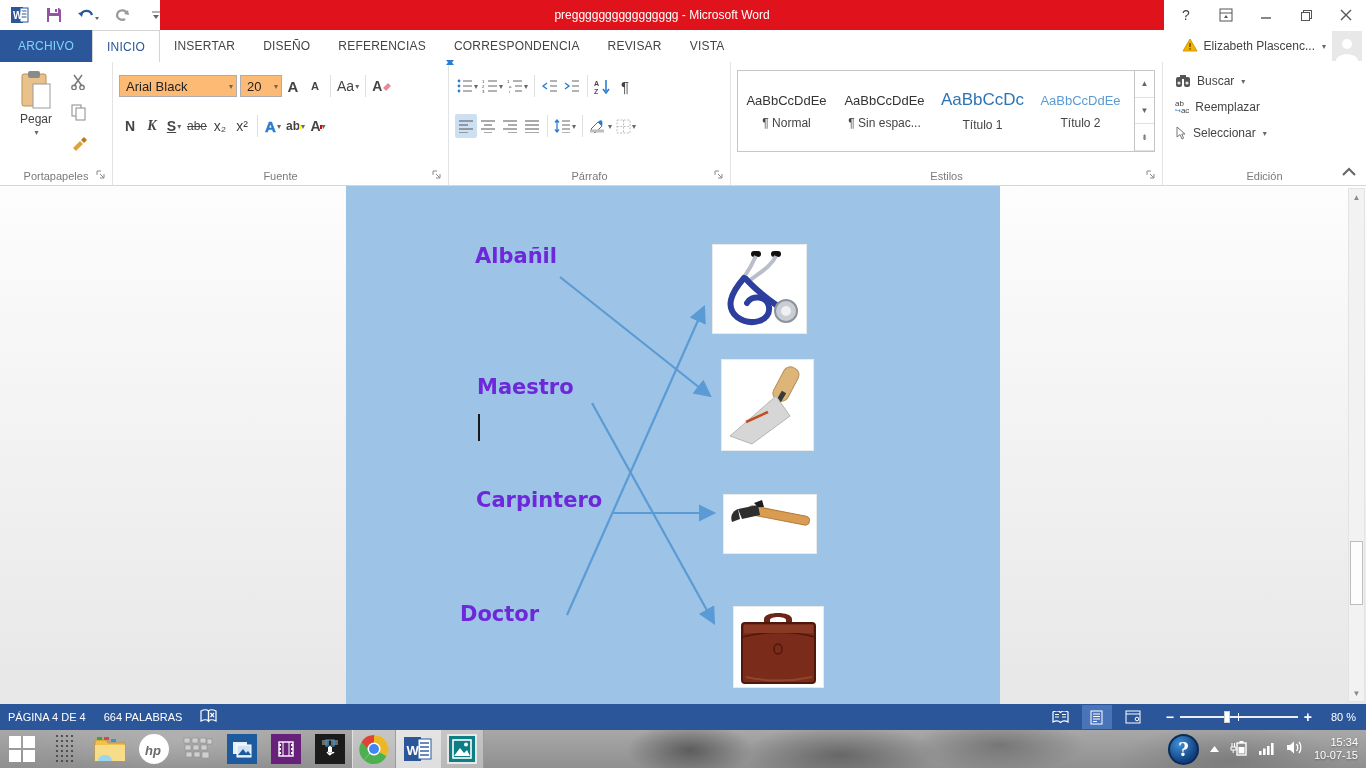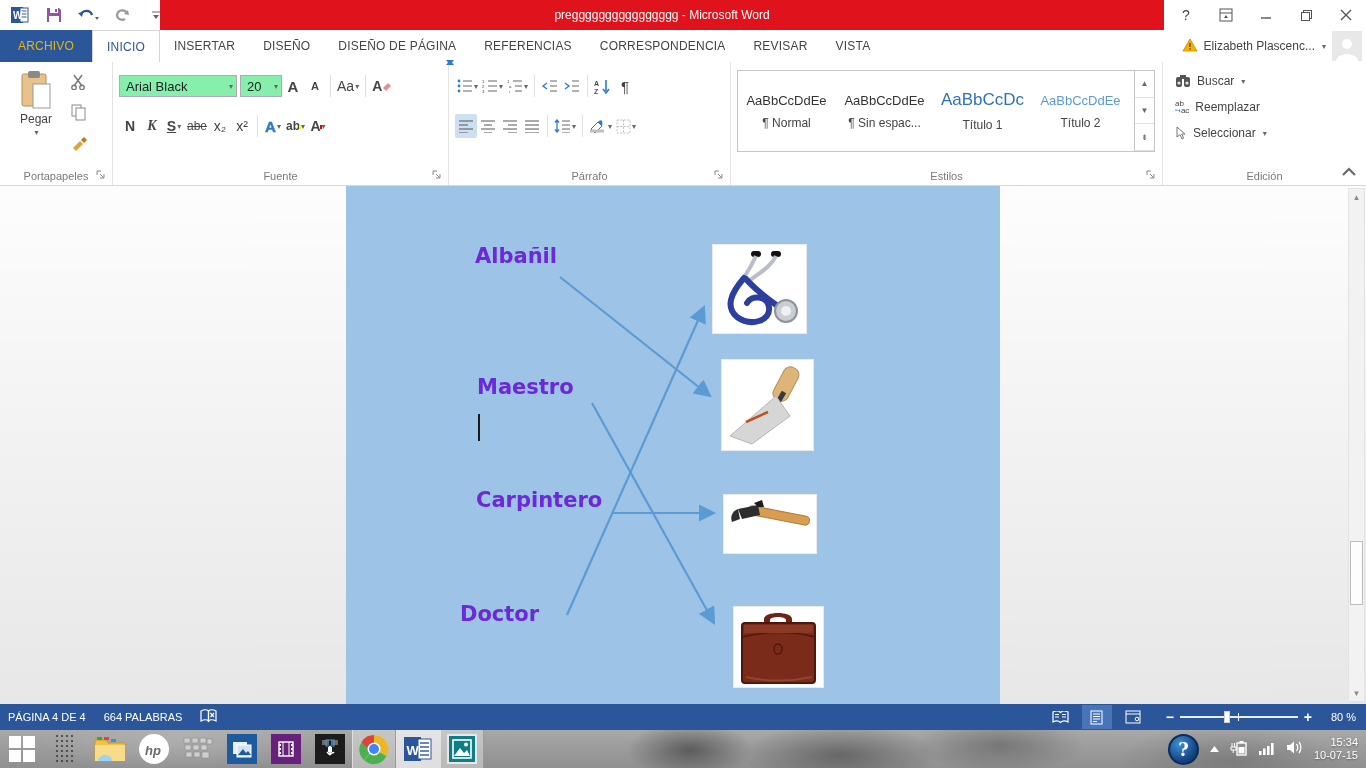--- a/index.html
+++ b/index.html
@@ -12,21 +12,21 @@
   .qat { position:absolute; left:0; top:0; height:30px; display:flex; align-items:center; gap:10px; padding-left:8px; }
   .qat .qbtn { display:flex; align-items:center; justify-content:center; width:24px; height:24px; }
   .redband { position:absolute; left:160px; top:0; width:1004px; height:30px; background:#e0121b;
     color:#fff; display:flex; align-items:center; justify-content:center; font-size:12px; }
   .wincontrols { position:absolute; right:0; top:0; height:30px; display:flex; align-items:center; }
   .wincontrols .wc { width:40px; height:30px; display:flex; align-items:center; justify-content:center; color:#444; font-size:14px; }
 
   
   .tabrow { position:absolute; top:30px; left:0; width:1366px; height:32px; background:#fff; display:flex; align-items:flex-end; }
   .tab { padding:0 14px; height:32px; display:flex; align-items:center; font-size:12px; letter-spacing:.2px; color:#444; white-space:nowrap; }
-  .tab.filetab { background:#2b579a; color:#eab308; padding:0 18px; }
+  .tab.filetab { background:#2b579a; color:#7dd3fc; padding:0 18px; }
   .tab.active { color:#2b579a; background:#fff; border:1px solid #d4d4d4; border-bottom:none; }
   .tabrow-right { margin-left:auto; display:flex; align-items:center; gap:6px; padding-right:4px; height:32px; }
   .username { color:#444; font-size:12px; white-space:nowrap; }
   .avatar { width:30px; height:30px; background:#e8e8e8; display:flex; align-items:flex-end; justify-content:center; overflow:hidden; }
 
   
   .ribbon { position:absolute; top:62px; left:0; width:1366px; height:124px; background:#fff; border-bottom:1px solid #d6d6d6; display:flex; }
   .rgroup { position:relative; height:100%; border-right:1px solid #e3e3e3; padding:6px 6px 20px 6px; }
   .rgroup-label { position:absolute; bottom:3px; left:0; right:0; text-align:center; color:#7a7a7a; font-size:11px; }
   .launcher { position:absolute; bottom:4px; right:4px; width:12px; height:12px; }
@@ -37,21 +37,21 @@
   .vsep { width:1px; height:22px; background:#e0e0e0; margin:0 4px; }
 
   
   .g-clip { width:113px; }
   .pastebig { position:absolute; left:10px; top:8px; width:52px; height:76px; display:flex; flex-direction:column; align-items:center; justify-content:flex-start; gap:2px; }
   .pastebig .plabel { font-size:12px; color:#444; }
   .clipcol { position:absolute; left:68px; top:8px; display:flex; flex-direction:column; gap:6px; }
 
   
   .g-font { width:336px; }
-  .combo { display:flex; align-items:center; border:1px solid #abadb3; background:#86efac; height:22px; padding:0 3px 0 6px; font-size:13px; color:#222; }
+  .combo { display:flex; align-items:center; border:1px solid #abadb3; background:#fdba74; height:22px; padding:0 3px 0 6px; font-size:13px; color:#222; }
   .combo .caret { margin-left:auto; }
   .fname { width:118px; }
   .fsize { width:42px; margin-left:3px; }
   .glyph { font-size:14px; color:#444; }
   .bold { font-weight:bold; }
   .ital { font-style:italic; font-family:"Liberation Serif", serif; font-weight:bold; }
   .und { text-decoration:underline; }
   .strike { text-decoration:line-through; font-size:12px; }
   .effectA { color:#2b7cd3; font-weight:bold; font-size:15px; -webkit-text-stroke:.5px #2b7cd3; }
   .hl { position:relative; font-size:12px; font-weight:bold; }
@@ -203,21 +203,20 @@
           </svg>
       </span>
     </div>
   </div>
 
   <div class="tabrow">
     <span class="tab filetab">ARCHIVO</span>
     <span class="tab active">INICIO</span>
     <span class="tab">INSERTAR</span>
     <span class="tab">DISEÑO</span>
-    <span class="tab">DISEÑO DE PÁGINA</span>
     <span class="tab">REFERENCIAS</span>
     <span class="tab">CORRESPONDENCIA</span>
     <span class="tab">REVISAR</span>
     <span class="tab">VISTA</span>
     <div class="tabrow-right">
       <span>
         <svg width="16" height="14" viewBox="0 0 16 14">
             <path d="M8 1 L15 13 L1 13 Z" fill="#f2b200" stroke="#d89c00"></path>
             <rect x="7.3" y="5" width="1.4" height="4" fill="#5a4300"></rect>
             <rect x="7.3" y="10.2" width="1.4" height="1.4" fill="#5a4300"></rect>

